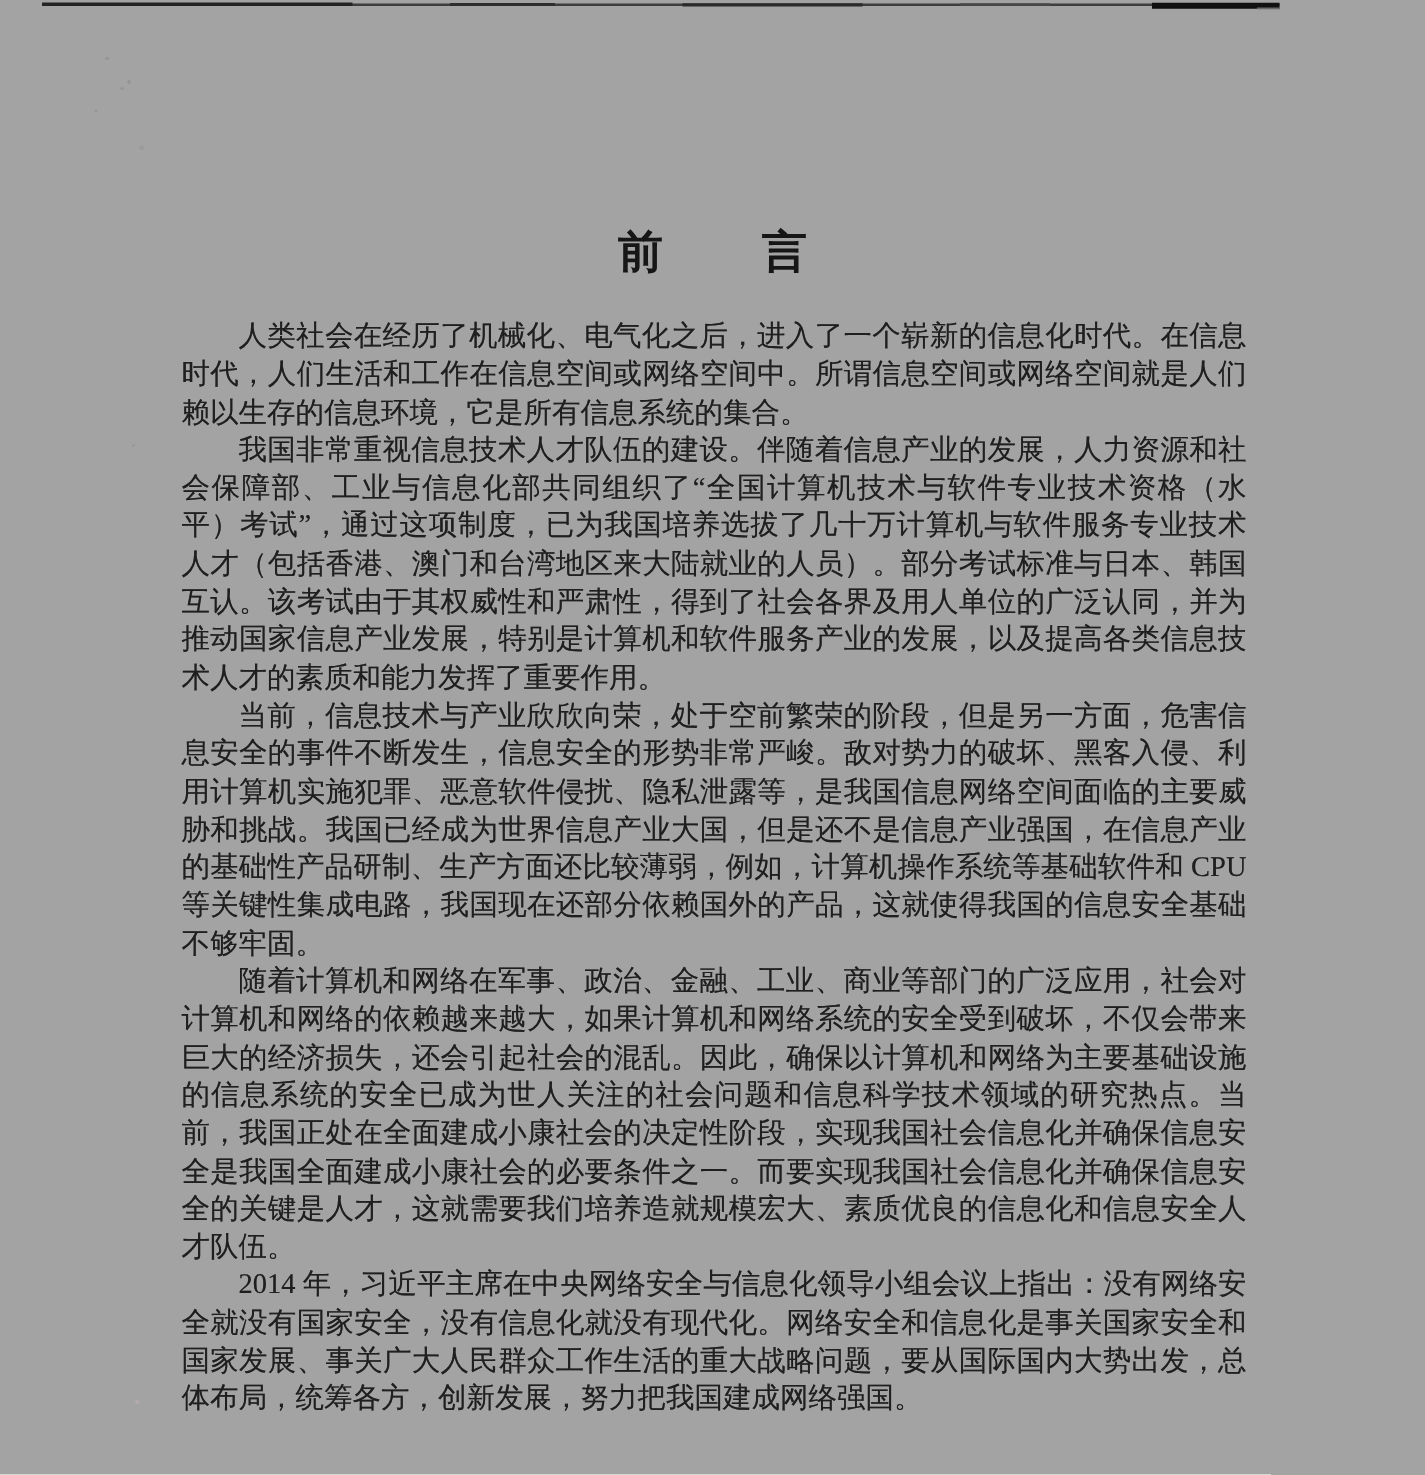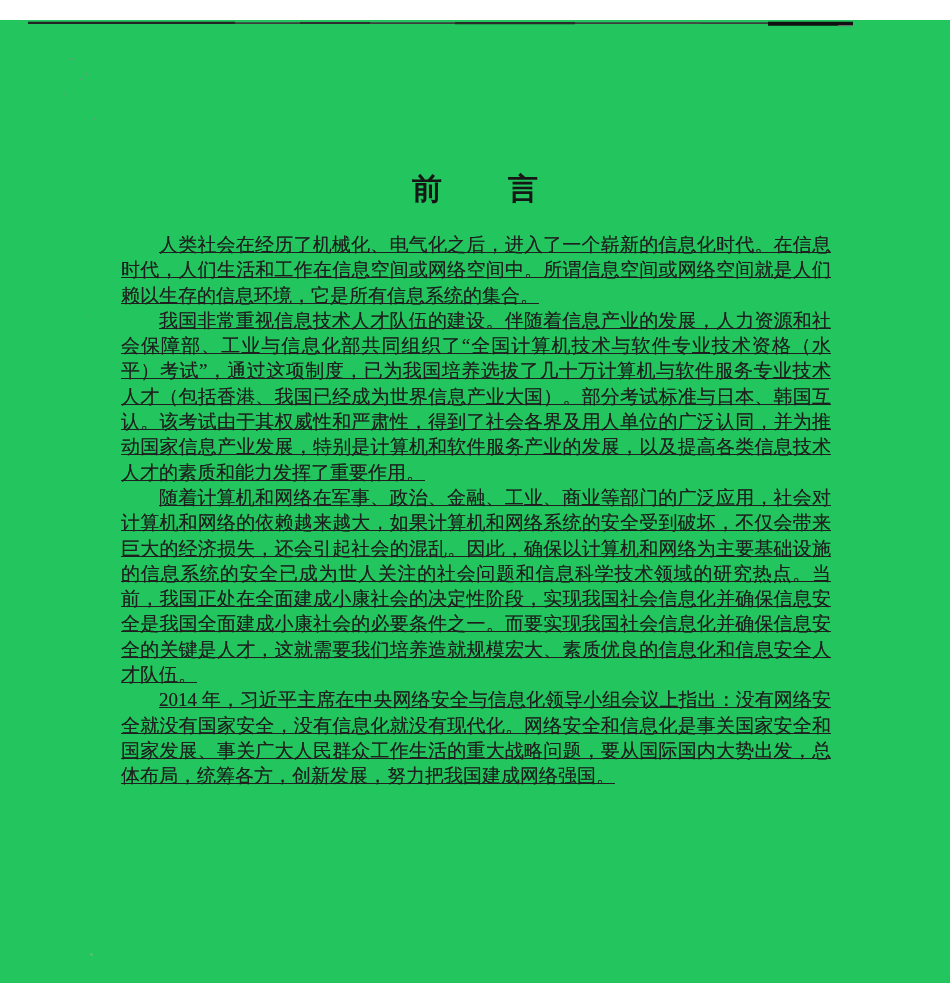--- a/index.html
+++ b/index.html
@@ -10,22 +10,21 @@
   body {
     width: 950px;
     height: 983px;
     position: relative;
     overflow: hidden;
     font-family: "Liberation Serif", "DejaVu Serif", serif;
   }
   .page {
     position: absolute;
     inset: 0;
-    background: #22c55e;
-    margin-top: 20px;
+    background: #a3a3a3;
   }
   .scan-top-line {
     position: absolute;
     top: 0;
     left: 0;
     width: 950px;
     height: 10px;
     pointer-events: none;
   }
   .speck {
@@ -63,21 +62,20 @@
     line-height: 25.3px;
     color: #1f1f1f;
     text-align: justify;
     text-justify: inter-character;
     text-shadow: 0 0 0.4px rgba(20,20,20,0.55);
   }
   .paragraphs p {
     margin: 0;
     padding: 0;
     text-indent: 2em;
-    text-decoration: underline;
   }
 </style>
 </head>
 <body>
 
 <div class="page">
 
   <svg class="scan-top-line" viewBox="0 0 950 10" xmlns="http://www.w3.org/2000/svg" aria-hidden="true">
     <line x1="28" y1="3.2" x2="853" y2="3.2" stroke="#3d3d3d" stroke-width="1.7"></line>
     <line x1="28" y1="2.8" x2="235" y2="2.8" stroke="#242424" stroke-width="2.3"></line>
@@ -94,19 +92,20 @@
   <span class="speck sp4"></span>
   <span class="speck sp5"></span>
   <span class="speck sp6"></span>
   <span class="speck sp7"></span>
 
   <div class="content-area">
     <h1 class="doc-title">前　　言</h1>
 
     <div class="paragraphs">
       <p>人类社会在经历了机械化、电气化之后，进入了一个崭新的信息化时代。在信息时代，人们生活和工作在信息空间或网络空间中。所谓信息空间或网络空间就是人们赖以生存的信息环境，它是所有信息系统的集合。</p>
-      <p>我国非常重视信息技术人才队伍的建设。伴随着信息产业的发展，人力资源和社会保障部、工业与信息化部共同组织了“全国计算机技术与软件专业技术资格（水平）考试”，通过这项制度，已为我国培养选拔了几十万计算机与软件服务专业技术人才（包括香港、我国已经成为世界信息产业大国）。部分考试标准与日本、韩国互认。该考试由于其权威性和严肃性，得到了社会各界及用人单位的广泛认同，并为推动国家信息产业发展，特别是计算机和软件服务产业的发展，以及提高各类信息技术人才的素质和能力发挥了重要作用。</p>
+      <p>我国非常重视信息技术人才队伍的建设。伴随着信息产业的发展，人力资源和社会保障部、工业与信息化部共同组织了“全国计算机技术与软件专业技术资格（水平）考试”，通过这项制度，已为我国培养选拔了几十万计算机与软件服务专业技术人才（包括香港、澳门和台湾地区来大陆就业的人员）。部分考试标准与日本、韩国互认。该考试由于其权威性和严肃性，得到了社会各界及用人单位的广泛认同，并为推动国家信息产业发展，特别是计算机和软件服务产业的发展，以及提高各类信息技术人才的素质和能力发挥了重要作用。</p>
+      <p>当前，信息技术与产业欣欣向荣，处于空前繁荣的阶段，但是另一方面，危害信息安全的事件不断发生，信息安全的形势非常严峻。敌对势力的破坏、黑客入侵、利用计算机实施犯罪、恶意软件侵扰、隐私泄露等，是我国信息网络空间面临的主要威胁和挑战。我国已经成为世界信息产业大国，但是还不是信息产业强国，在信息产业的基础性产品研制、生产方面还比较薄弱，例如，计算机操作系统等基础软件和 CPU 等关键性集成电路，我国现在还部分依赖国外的产品，这就使得我国的信息安全基础不够牢固。</p>
       <p>随着计算机和网络在军事、政治、金融、工业、商业等部门的广泛应用，社会对计算机和网络的依赖越来越大，如果计算机和网络系统的安全受到破坏，不仅会带来巨大的经济损失，还会引起社会的混乱。因此，确保以计算机和网络为主要基础设施的信息系统的安全已成为世人关注的社会问题和信息科学技术领域的研究热点。当前，我国正处在全面建成小康社会的决定性阶段，实现我国社会信息化并确保信息安全是我国全面建成小康社会的必要条件之一。而要实现我国社会信息化并确保信息安全的关键是人才，这就需要我们培养造就规模宏大、素质优良的信息化和信息安全人才队伍。</p>
       <p>2014 年，习近平主席在中央网络安全与信息化领导小组会议上指出：没有网络安全就没有国家安全，没有信息化就没有现代化。网络安全和信息化是事关国家安全和国家发展、事关广大人民群众工作生活的重大战略问题，要从国际国内大势出发，总体布局，统筹各方，创新发展，努力把我国建成网络强国。</p>
     </div>
   </div>
 
 </div>
 
 </body></html>

